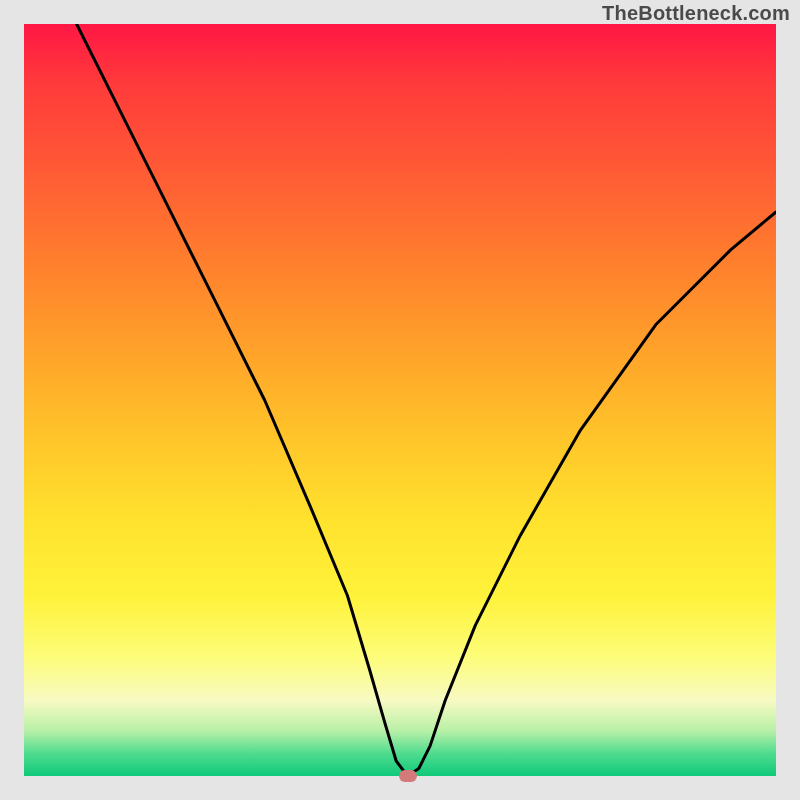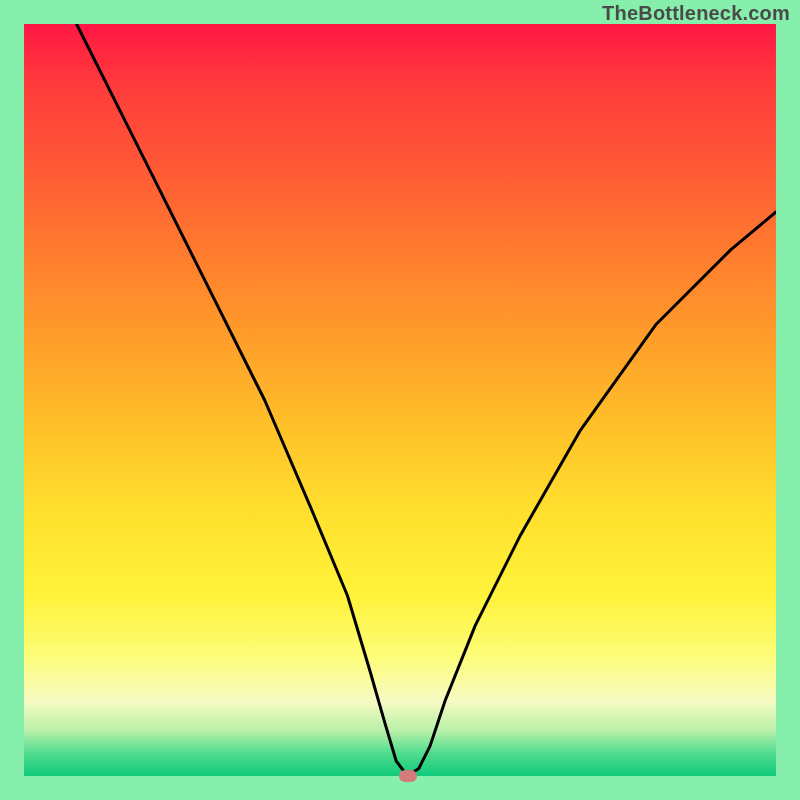--- a/index.html
+++ b/index.html
@@ -8,21 +8,21 @@
     width: 800px;
     height: 800px;
     background: #000;
     font-family: Arial, Helvetica, sans-serif;
     overflow: hidden;
   }
   .frame {
     position: relative;
     width: 800px;
     height: 800px;
-    background: #86efac;
+    background: #e5e5e5;
   }
   .watermark {
     position: absolute;
     top: 2px;
     right: 10px;
     color: #4a4a4a;
     font-size: 20px;
     font-weight: 600;
     letter-spacing: 0.2px;
     z-index: 20;

